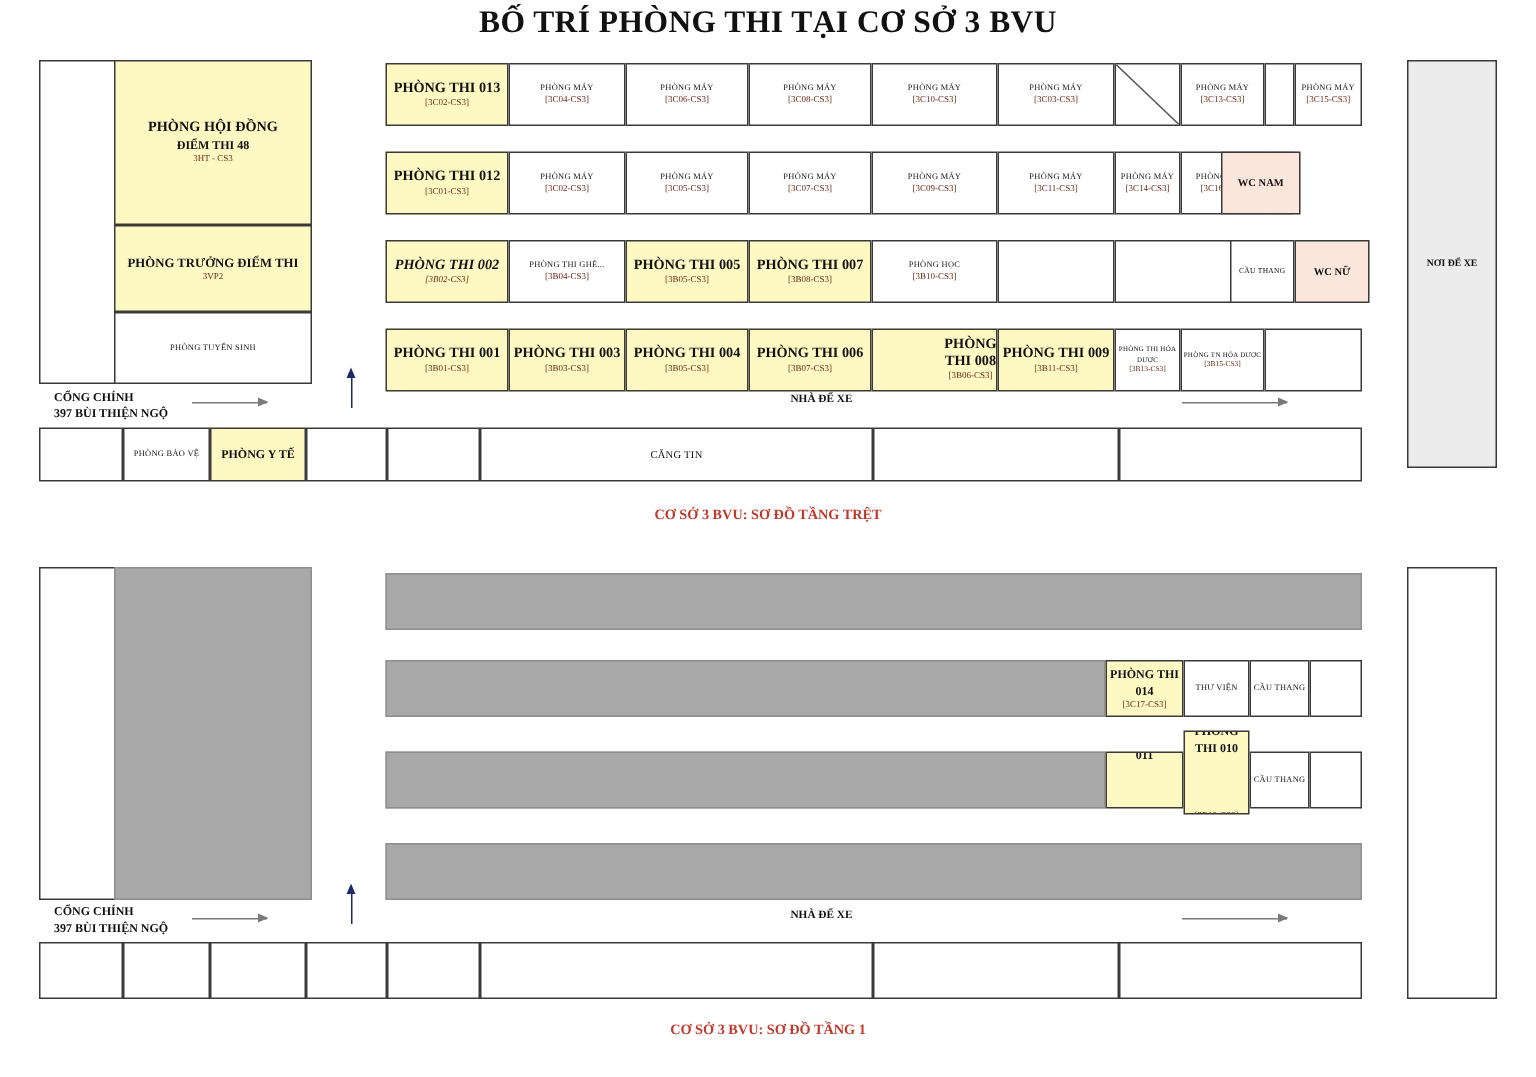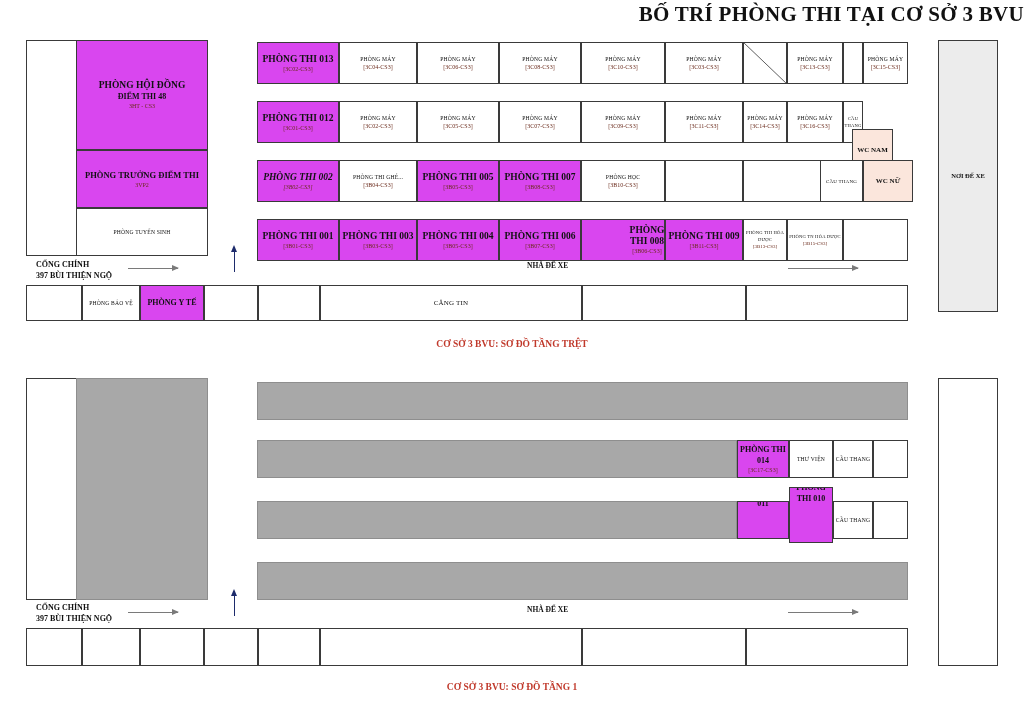--- a/index.html
+++ b/index.html
@@ -6,39 +6,39 @@
   body{
     width:1024px;height:718px;
     background:#ffffff;
     font-family:"Liberation Serif", serif;
     color:#111;
     position:relative;
     overflow:hidden;
   }
   .title{
     position:absolute;top:2px;left:0;width:1024px;
-    text-align:right;
+    text-align:center;
     font-size:21px;font-weight:bold;
     letter-spacing:.3px;
   }
   .cell{
     position:absolute;
     border:1px solid #3a3a3a;
     box-sizing:border-box;
     display:flex;flex-direction:column;
     align-items:center;justify-content:center;
     text-align:center;
     background:#ffffff;
     overflow:hidden;
   }
   .cell .l1{font-weight:bold;font-size:9.5px;line-height:11px;}
   .cell .l2{font-size:6px;line-height:8px;color:#6b2b1c;}
   .cell .sm{font-size:5.6px;line-height:7px;letter-spacing:.2px;}
   .cell .smb{font-size:7px;line-height:8px;font-weight:bold;}
-  .peach{background:#d946ef;}
+  .peach{background:#fef9c3;}
   .peach2{background:#fbe6dc;}
   .grey{background:#a8a8a8;border:1px solid #8e8e8e;}
   .lgrey{background:#ececec;}
   .plain{background:#fff;}
   .lbl{
     position:absolute;font-size:8px;font-weight:bold;line-height:11px;
   }
   .caption{
     position:absolute;width:1024px;text-align:center;
     color:#c0392b;font-weight:bold;font-size:9.5px;
@@ -146,21 +146,21 @@
   <div class="sm">PHÒNG MÁY</div>
   <div class="l2">[3C14-CS3]</div>
 </div>
 <div class="cell plain" style="left:787px;top:101px;width:56px;height:42px;">
   <div class="sm">PHÒNG MÁY</div>
   <div class="l2">[3C16-CS3]</div>
 </div>
 <div class="cell plain" style="left:843px;top:101px;width:20px;height:42px;">
   <div class="sm" style="font-size:4.6px">CẦU THANG</div>
 </div>
-<div class="cell peach2" style="left:852px;top:101px;width:41px;height:42px;margin-top:28px;">
+<div class="cell peach2" style="left:814px;top:101px;width:53px;height:42px;">
   <div class="smb">WC NAM</div>
 </div>
 
 <div class="cell peach" style="left:257px;top:160px;width:82px;height:42px;font-style:italic;">
   <div class="l1">PHÒNG THI 002</div>
   <div class="l2">[3B02-CS3]</div>
 </div>
 <div class="cell plain" style="left:339px;top:160px;width:78px;height:42px;">
   <div class="sm">PHÒNG THI GHÉ...</div>
   <div class="l2">[3B04-CS3]</div>

